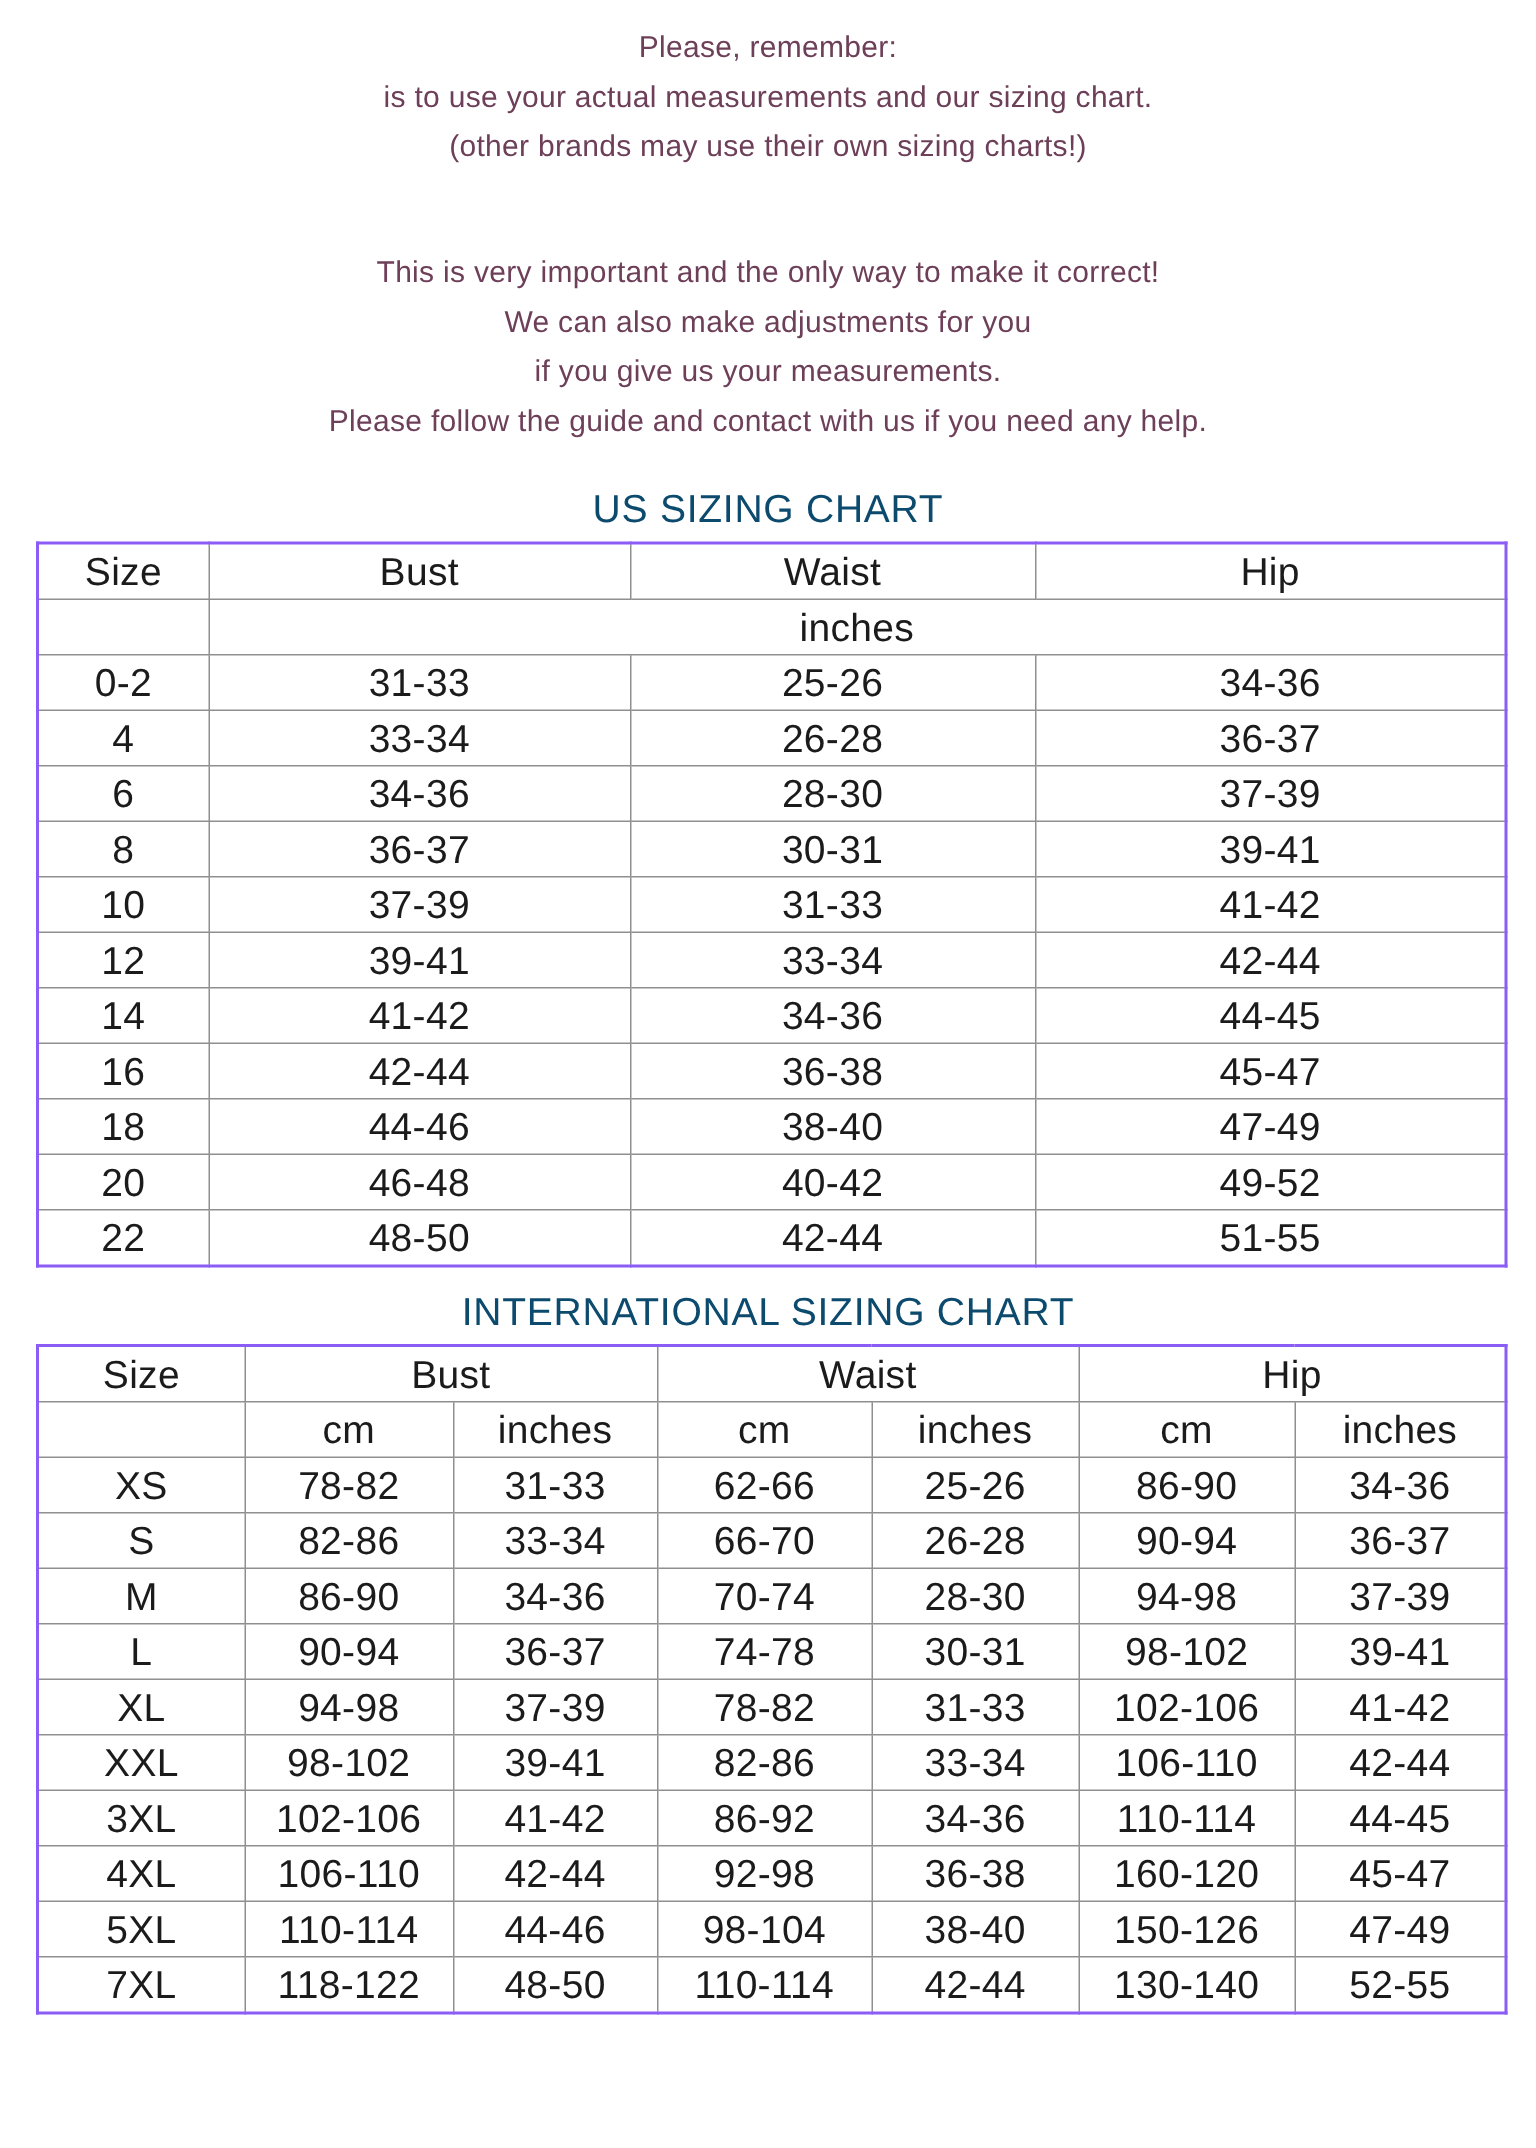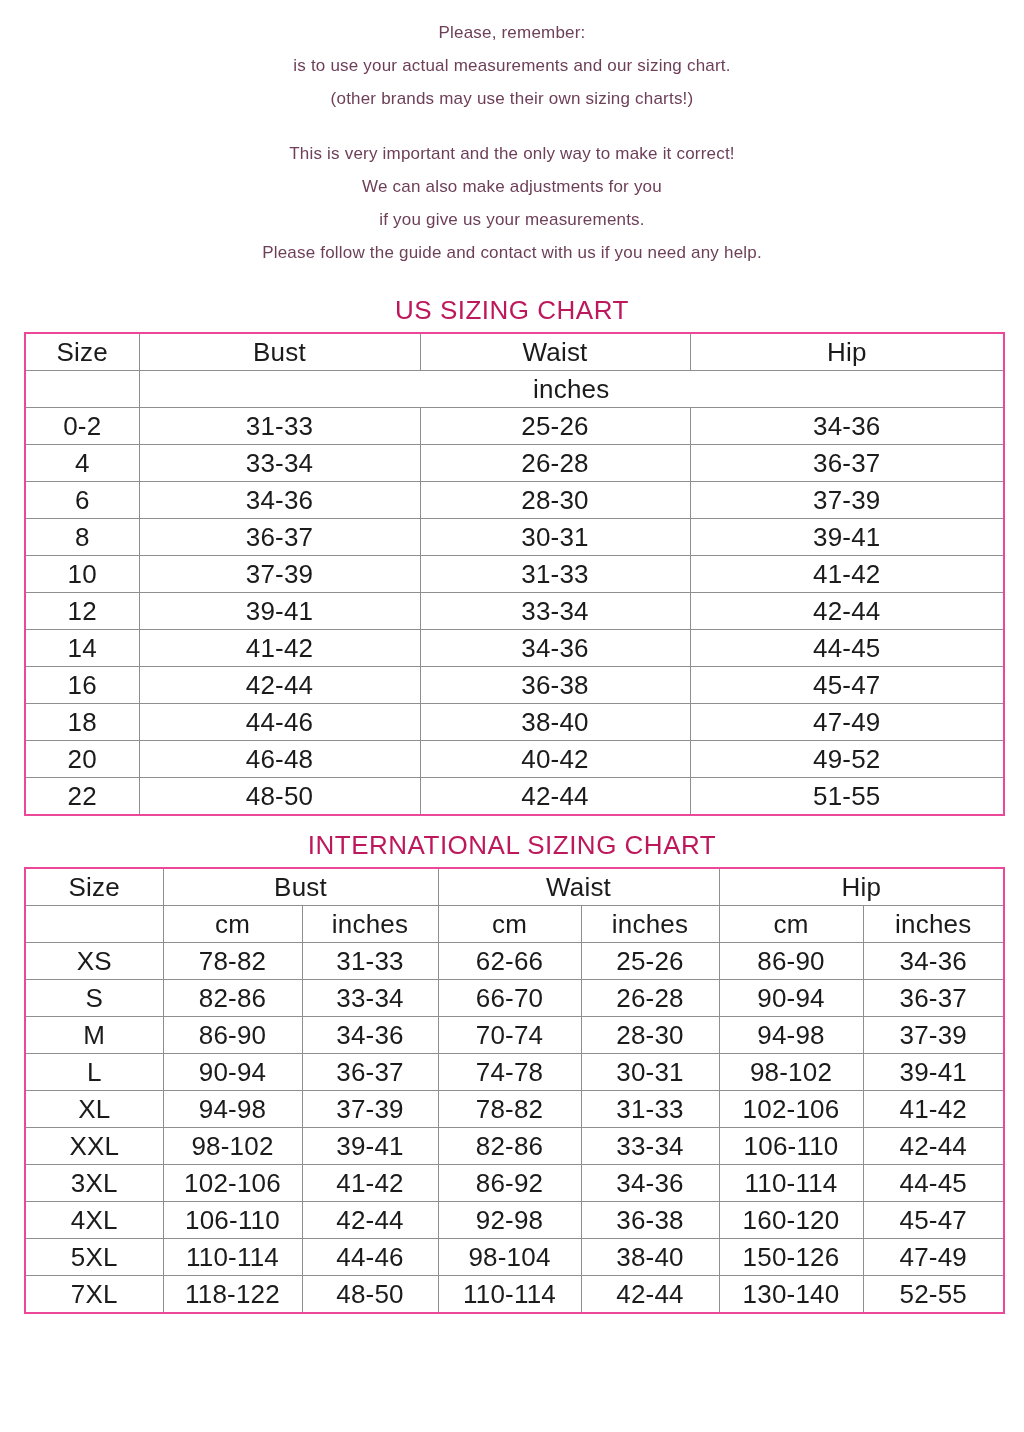--- a/index.html
+++ b/index.html
@@ -11,45 +11,45 @@
     width: 1024px;
     height: 1432px;
     font-family: "Liberation Sans", sans-serif;
     color: #1b1b1b;
     overflow: hidden;
   }
   .intro {
     padding-top: 16px;
     text-align: center;
     color: #6d3f58;
-    font-size: 17px;
+    font-size: 20px;
     font-weight: 300;
     line-height: 33px;
     letter-spacing: 0.2px;
   }
   .intro .para2 {
-    margin-top: 22px;
+    margin-top: 51px;
   }
   .chart-title {
     text-align: center;
     font-size: 26px;
     font-weight: 300;
-    color: #be185d;
+    color: #0c4a6e;
     letter-spacing: 0.5px;
     line-height: 30px;
   }
   .title-us { margin-top: 26px; }
   .title-intl { margin-top: 14px; }
   table.sizing {
     border-collapse: collapse;
     table-layout: fixed;
     width: 979px;
     margin-left: 24px;
     margin-top: 7px;
-    border: 2px solid #ec4899;
+    border: 2px solid #8b5cf6;
     padding-left: 20px;
   }
   table.sizing th, table.sizing td {
     border: 1px solid #8f8f8f;
     text-align: center;
     vertical-align: middle;
     height: 36px;
     padding: 0;
     font-size: 26px;
     font-weight: 300;

